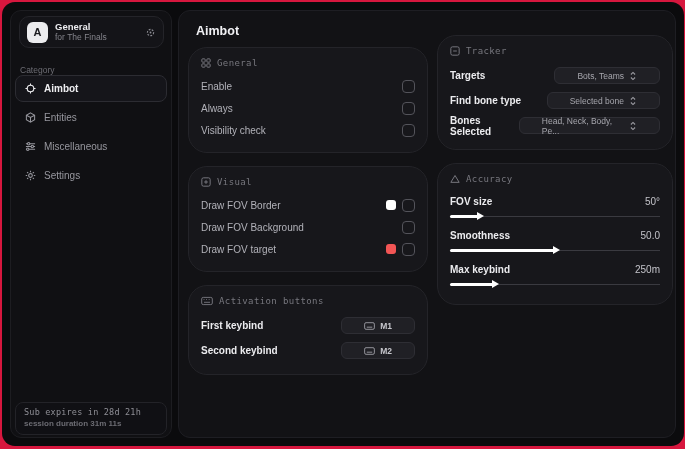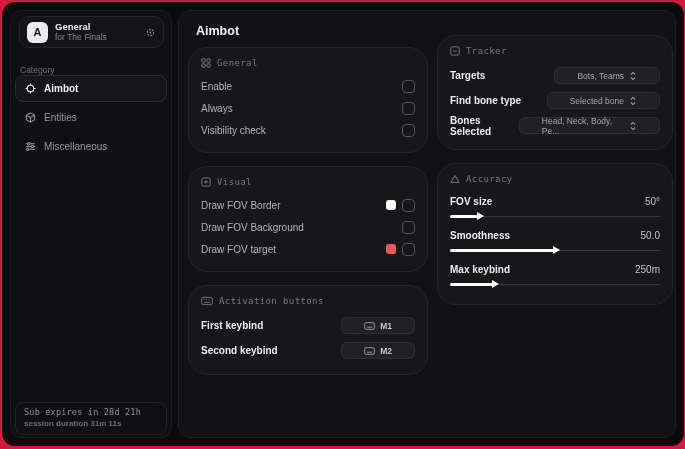--- a/index.html
+++ b/index.html
@@ -154,20 +154,29 @@
         <span class="nicon">
           <svg width="11" height="11" viewBox="0 0 12 12" fill="none" stroke="currentColor" stroke-width="1.2">
             <path d="M1 3h10M1 6h10M1 9h10"></path>
               <circle cx="4" cy="3" r="1.3" fill="#101013"></circle>
               <circle cx="8" cy="6" r="1.3" fill="#101013"></circle>
               <circle cx="3" cy="9" r="1.3" fill="#101013"></circle>
           </svg>
         </span>
         <span>Miscellaneous</span>
       </div>
+      <div class="nav-item">
+        <span class="nicon">
+          <svg width="11" height="11" viewBox="0 0 12 12" fill="none" stroke="currentColor" stroke-width="1.2">
+            <circle cx="6" cy="6" r="2"></circle>
+              <path d="M6 0.8v1.6M6 9.6v1.6M0.8 6h1.6M9.6 6h1.6M2.3 2.3l1.2 1.2M8.5 8.5l1.2 1.2M9.7 2.3L8.5 3.5M3.5 8.5L2.3 9.7"></path>
+          </svg>
+        </span>
+        <span>Settings</span>
+      </div>
     </div>
 
     <div class="foot-box">
       <div class="foot-line1">Sub expires in 28d 21h</div>
       <div class="foot-line2">session duration 31m 11s</div>
     </div>
   </div>
 
   <div class="main">
     <div class="page-title">Aimbot</div>

